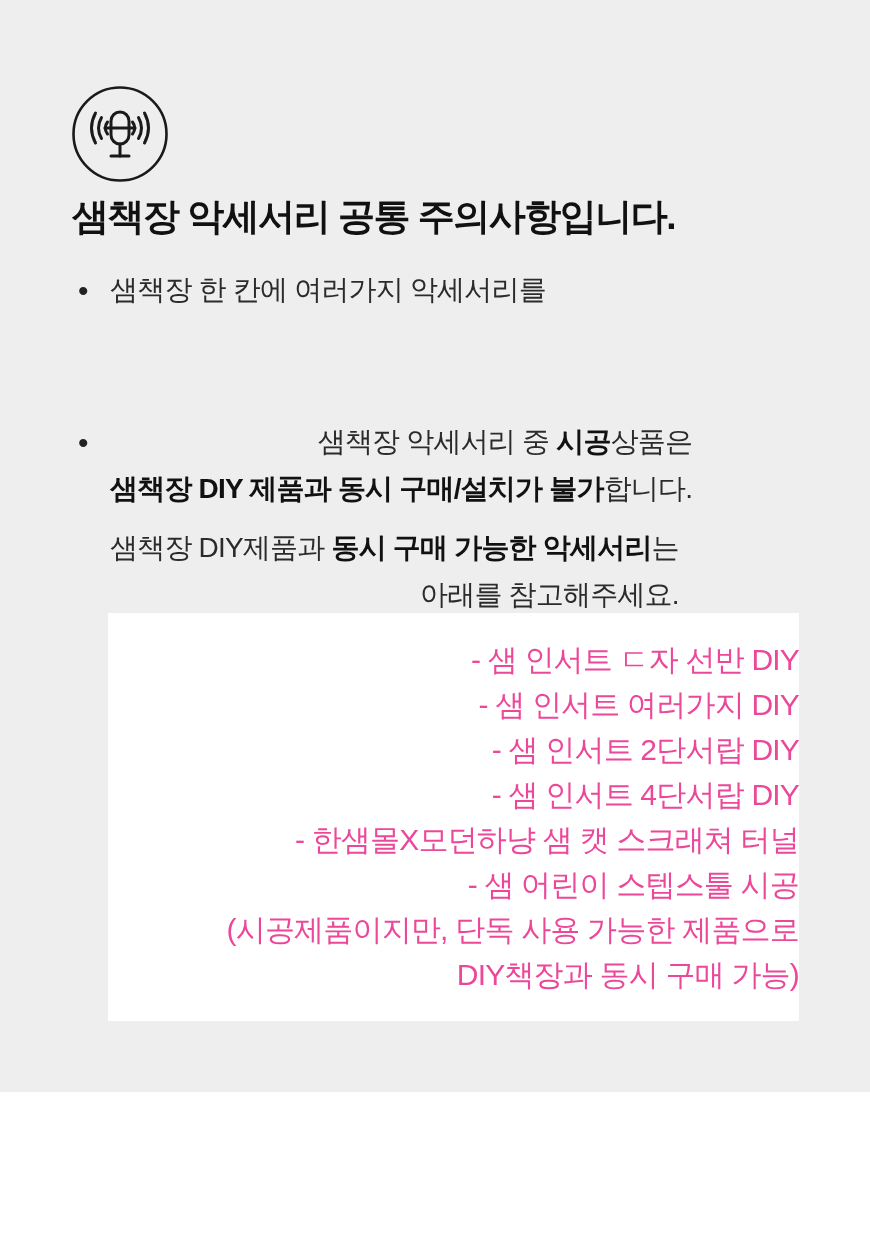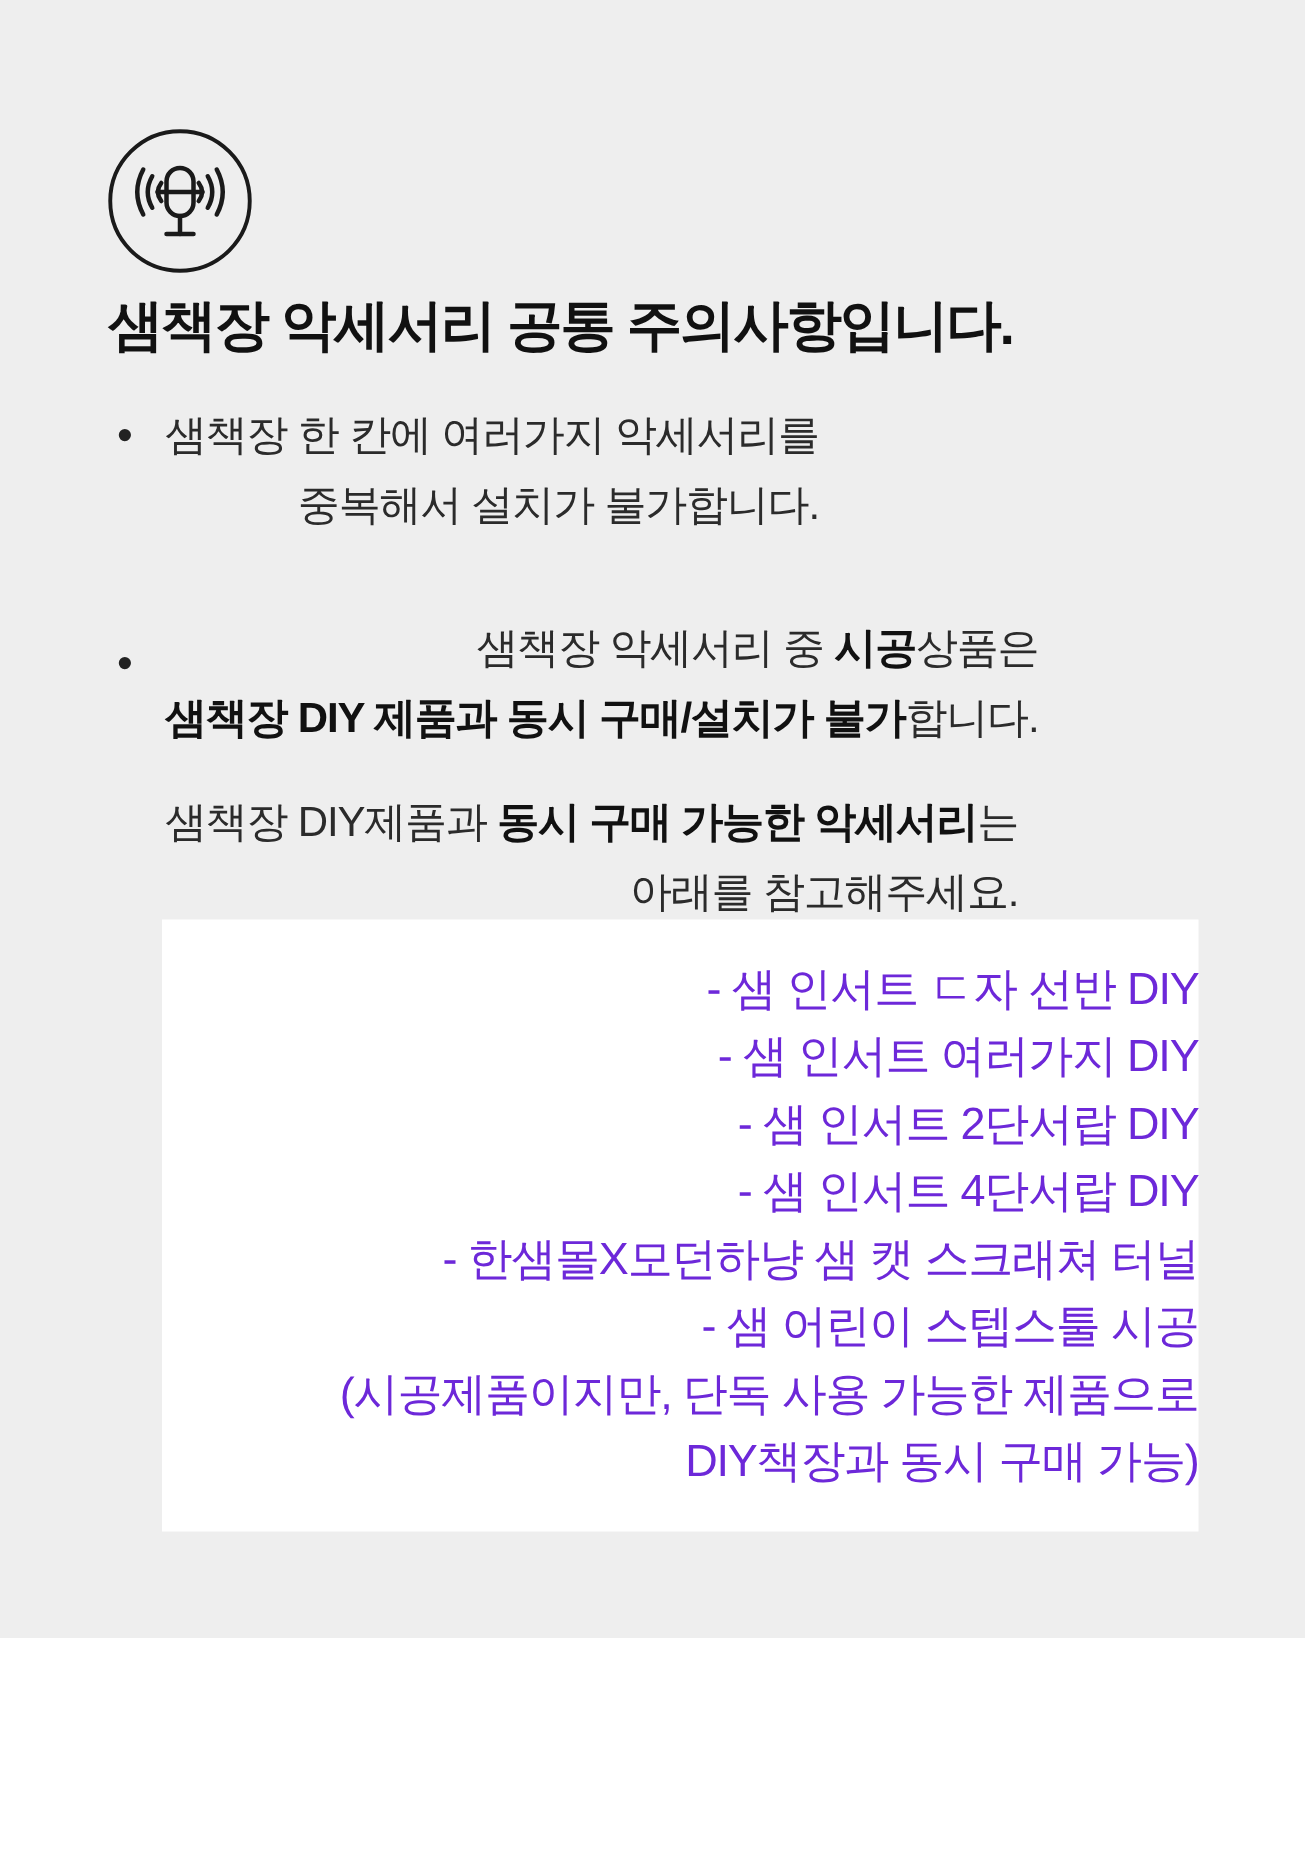--- a/index.html
+++ b/index.html
@@ -60,21 +60,21 @@
   .card {
     position: absolute;
     left: 108px; top: 613px;
     width: 691px; height: 408px;
     background: #ffffff;
   }
   .card-inner {
     padding: 24px 0 0 37px;
     font-size: 30px;
     line-height: 45px;
-    color: #6d28d9;
+    color: #ec4899;
     letter-spacing: -0.8px;
     white-space: nowrap;
   }
   .note-line-1 { padding-left: 14px; }
   .note-line-2 { padding-left: 30px; }
 </style>
 </head>
 <body>
 
 <div class="page">
@@ -96,25 +96,24 @@
           <path d="M73.5 28 Q81.5 43 73.5 58"></path>
         </g>
       </svg>
     </div>
 
     <div class="notice-title">샘책장 악세서리 공통 주의사항입니다.</div>
 
     <span class="bullet-marker" style="top:276px">•</span>
     <div class="textblock" style="top:266px">
       <div>샘책장 한 칸에 여러가지 악세서리를</div>
-      <div>중복해서 설치가 불가합니다.</div>
     </div>
 
     <span class="bullet-marker" style="top:428px">•</span>
-    <div class="textblock" style="top:408px">
+    <div class="textblock" style="top:418px">
       <div>
         <span>샘책장 악세서리 중 </span><span class="bold">시공</span><span>상품은</span>
       </div>
       <div>
         <span class="bold">샘책장 DIY 제품과 동시 구매/설치가 불가</span><span>합니다.</span>
       </div>
     </div>
 
     <div class="textblock" style="top:524px">
       <div>

